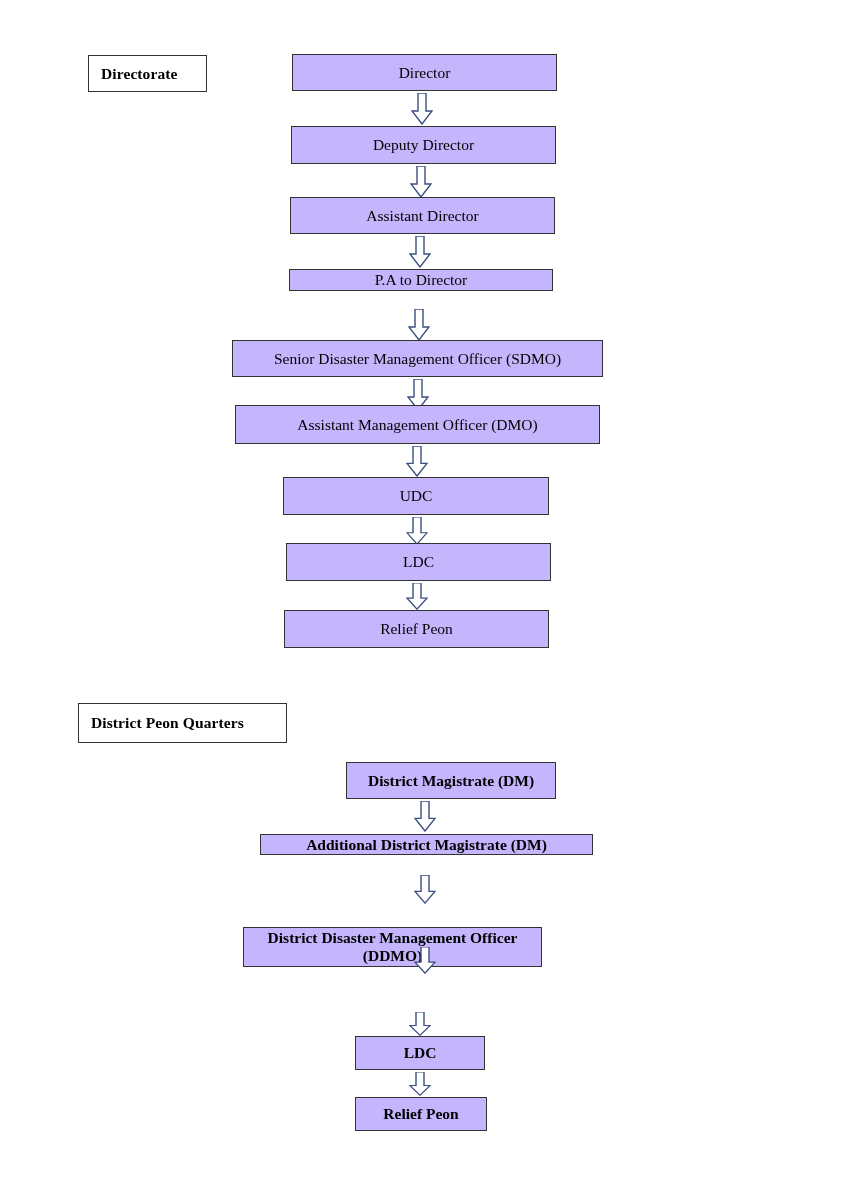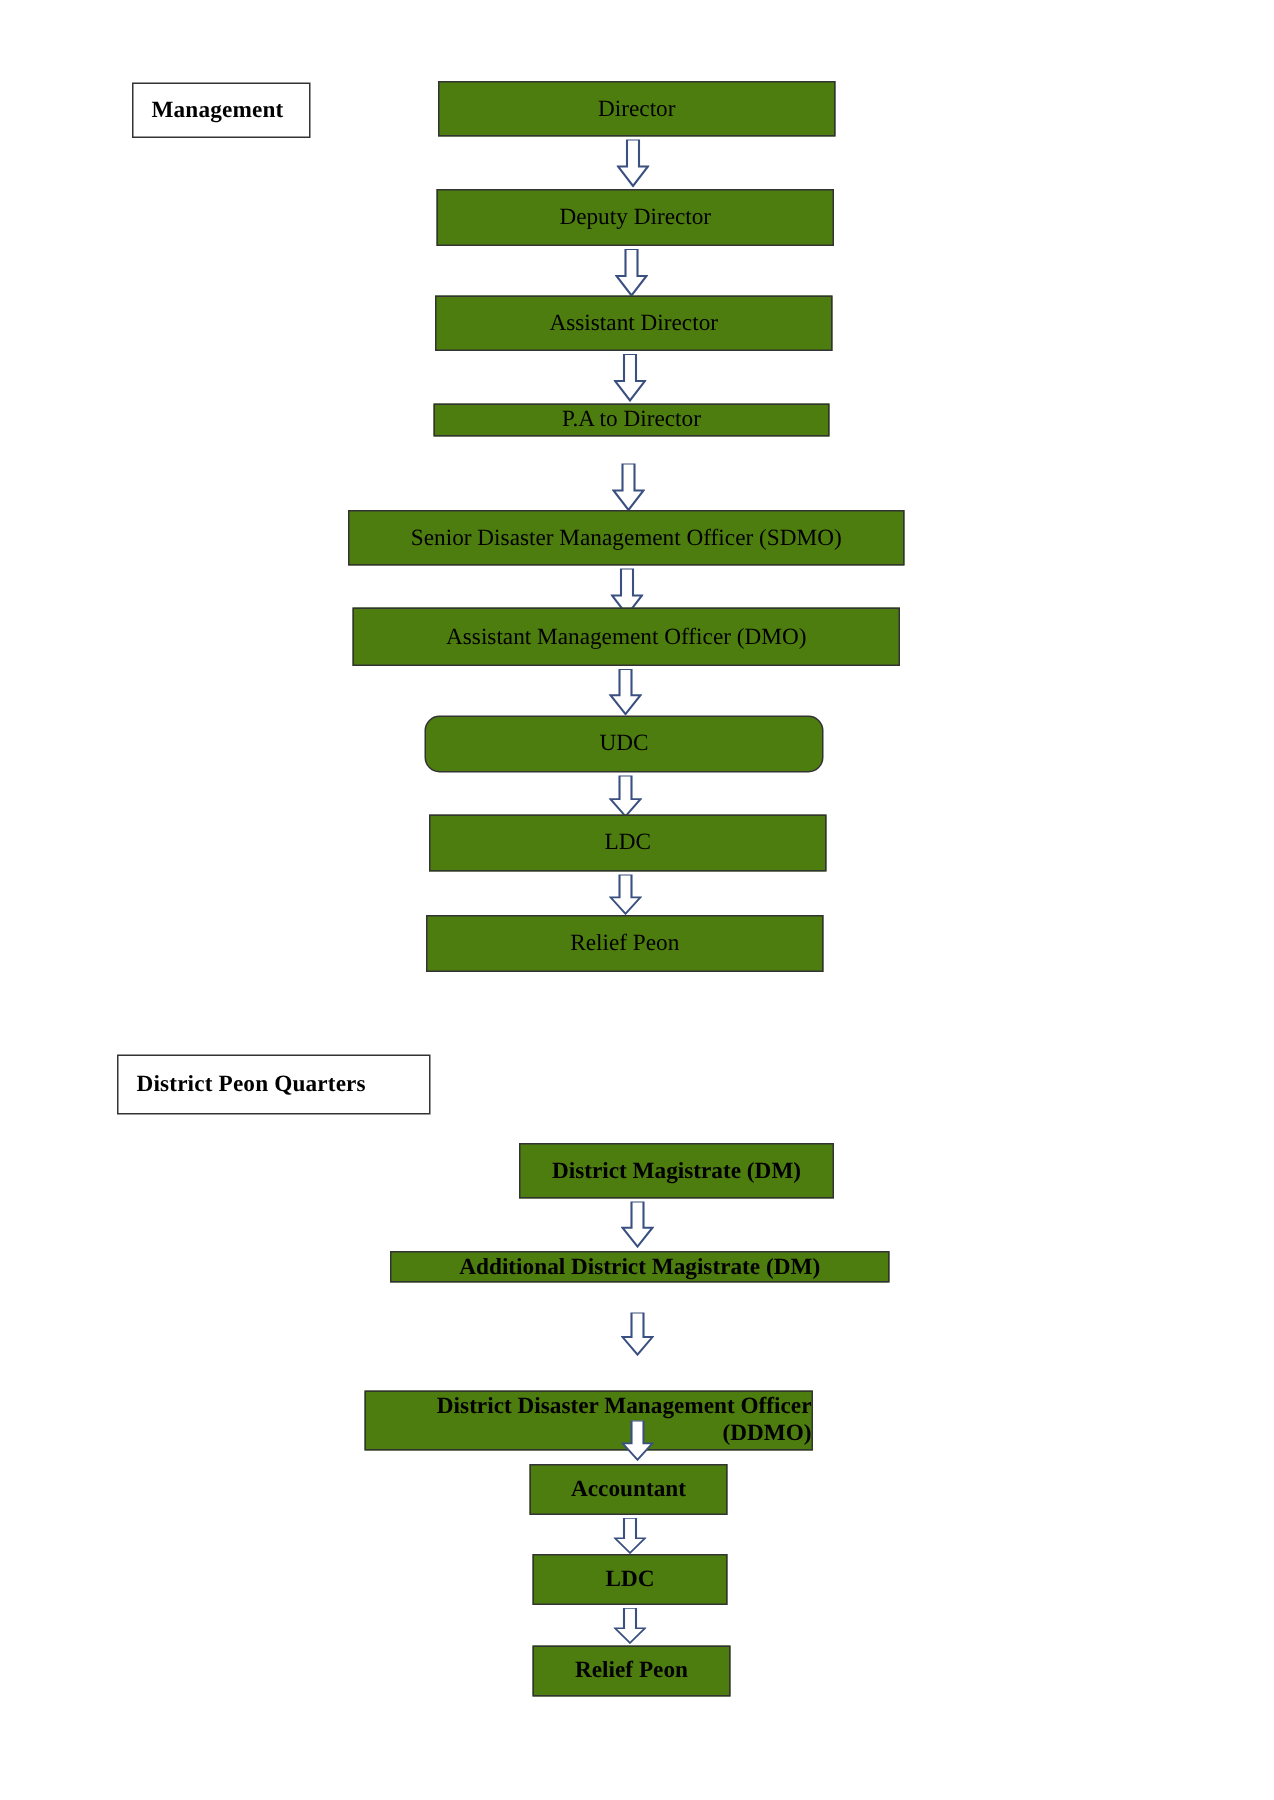--- a/index.html
+++ b/index.html
@@ -19,25 +19,25 @@
   .canvas {
     position: absolute;
     inset: 0;
   }
 
   
   .node {
     position: absolute;
     box-sizing: border-box;
     border: 1px solid #333333;
-    background: #4d7c0f;
+    background: #c4b5fd;
     display: flex;
     align-items: center;
     justify-content: center;
-    text-align: right;
+    text-align: center;
     line-height: 1.15;
     font-size: 15.5px;
     color: #000000;
   }
 
   .node.bold {
     font-weight: bold;
     font-size: 15.5px;
   }
 
@@ -65,21 +65,21 @@
     display: block;
     width: 100%;
     height: 100%;
   }
 </style>
 </head>
 <body>
 
 <div class="canvas">
 
-  <div class="section-label" style="left:88px; top:55px; width:119px; height:37px;">Management</div>
+  <div class="section-label" style="left:88px; top:55px; width:119px; height:37px;">Directorate</div>
 
   <div class="node" style="left:292px; top:54px; width:265px; height:37px;">Director</div>
 
   <div class="arrow" style="left:411px; top:93px; width:22px; height:32px;">
     <svg viewBox="0 0 22 32" preserveAspectRatio="none">
       <polygon points="7,0 15,0 15,18 21,18 11,31 1,18 7,18" fill="#ffffff" stroke="#3a5080" stroke-width="1.4"></polygon>
     </svg>
   </div>
 
   <div class="node" style="left:291px; top:126px; width:265px; height:38px;">Deputy Director</div>
@@ -115,21 +115,21 @@
   </div>
 
   <div class="node" style="left:235px; top:405px; width:365px; height:39px;">Assistant Management Officer (DMO)</div>
 
   <div class="arrow" style="left:406px; top:446px; width:22px; height:31px;">
     <svg viewBox="0 0 22 32" preserveAspectRatio="none">
       <polygon points="7,0 15,0 15,18 21,18 11,31 1,18 7,18" fill="#ffffff" stroke="#3a5080" stroke-width="1.4"></polygon>
     </svg>
   </div>
 
-  <div class="node" style="left:283px; top:477px; width:266px; height:38px;border-radius:10px;">UDC</div>
+  <div class="node" style="left:283px; top:477px; width:266px; height:38px;">UDC</div>
 
   <div class="arrow" style="left:406px; top:517px; width:22px; height:28px;">
     <svg viewBox="0 0 22 32" preserveAspectRatio="none">
       <polygon points="7,0 15,0 15,18 21,18 11,31 1,18 7,18" fill="#ffffff" stroke="#3a5080" stroke-width="1.4"></polygon>
     </svg>
   </div>
 
   <div class="node" style="left:286px; top:543px; width:265px; height:38px;">LDC</div>
 
   <div class="arrow" style="left:406px; top:583px; width:22px; height:27px;">
@@ -159,21 +159,20 @@
   </div>
 
   <div class="node bold" style="left:243px; top:883px; width:299px; height:40px;margin-top:44px;">District Disaster Management Officer (DDMO)</div>
 
   <div class="arrow" style="left:414px; top:947px; width:22px; height:27px;">
     <svg viewBox="0 0 22 32" preserveAspectRatio="none">
       <polygon points="7,0 15,0 15,18 21,18 11,31 1,18 7,18" fill="#ffffff" stroke="#3a5080" stroke-width="1.4"></polygon>
     </svg>
   </div>
 
-  <div class="node bold" style="left:353px; top:976px; width:132px; height:34px;">Accountant</div>
 
   <div class="arrow" style="left:409px; top:1012px; width:22px; height:24px;">
     <svg viewBox="0 0 22 32" preserveAspectRatio="none">
       <polygon points="7,0 15,0 15,18 21,18 11,31 1,18 7,18" fill="#ffffff" stroke="#3a5080" stroke-width="1.4"></polygon>
     </svg>
   </div>
 
   <div class="node bold" style="left:355px; top:1036px; width:130px; height:34px;">LDC</div>
 
   <div class="arrow" style="left:409px; top:1072px; width:22px; height:24px;">

